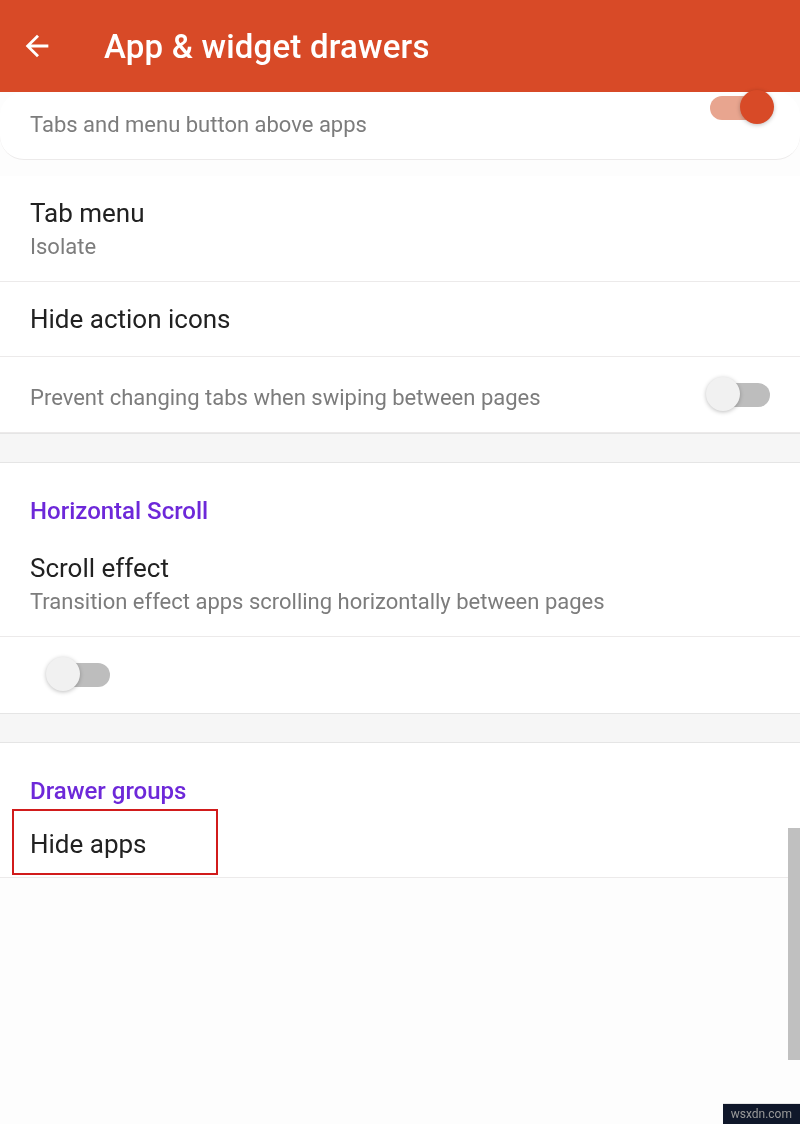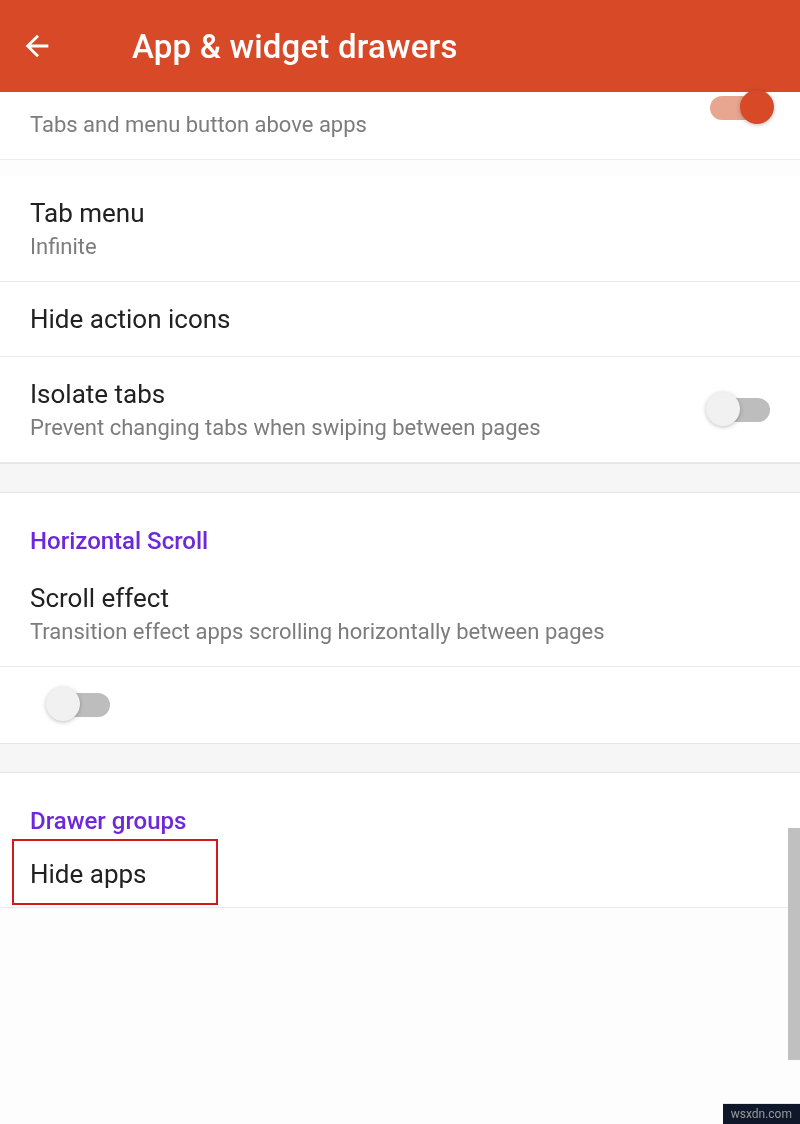--- a/index.html
+++ b/index.html
@@ -24,21 +24,21 @@
       height: 38px;
       display: flex;
       align-items: center;
       justify-content: center;
       cursor: pointer;
     }
     .back-icon svg { width: 34px; height: 34px; fill: #fff; }
     .header-title {
       font-size: 33px;
       font-weight: 500;
-      margin-left: 76px;
+      margin-left: 48px;
       letter-spacing: 0.2px;
     }
     .item {
       background: #fff;
       padding: 22px 30px;
       border-bottom: 1px solid #eceaea;
       display: flex;
       align-items: center;
       justify-content: space-between;
       cursor: pointer;
@@ -139,47 +139,46 @@
 
 <div class="header">
   <div class="back-icon">
     <svg viewBox="0 0 24 24">
         <path d="M20 11H7.83l5.59-5.59L12 4l-8 8 8 8 1.41-1.41L7.83 13H20v-2z"></path>
       </svg>
   </div>
   <div class="header-title">App &amp; widget drawers</div>
 </div>
 
-<div class="item first-partial" style="position:relative;">
+<div class="item first-partial" style="position:relative;border-radius:24px;">
   <div class="item-text">
     <div class="item-sub">Tabs and menu button above apps</div>
   </div>
   <div class="toggle on" style="margin-top:-28px;">
     <div class="knob"></div>
   </div>
 </div>
 
 <div style="height:16px;background:#fdfdfd;"></div>
 
 <div class="item">
   <div class="item-text">
     <div class="item-title">Tab menu</div>
-    <div class="item-sub">Infinite</div>
+    <div class="item-sub">Isolate</div>
   </div>
 </div>
 
 <div class="item">
   <div class="item-text">
     <div class="item-title">Hide action icons</div>
   </div>
 </div>
 
 <div class="item">
   <div class="item-text">
-    <div class="item-title">Isolate tabs</div>
     <div class="item-sub">Prevent changing tabs when swiping between pages</div>
   </div>
   <div class="toggle off">
     <div class="knob"></div>
   </div>
 </div>
 
 <div class="section-gap"></div>
 
 <div class="section-header">Horizontal Scroll</div>

